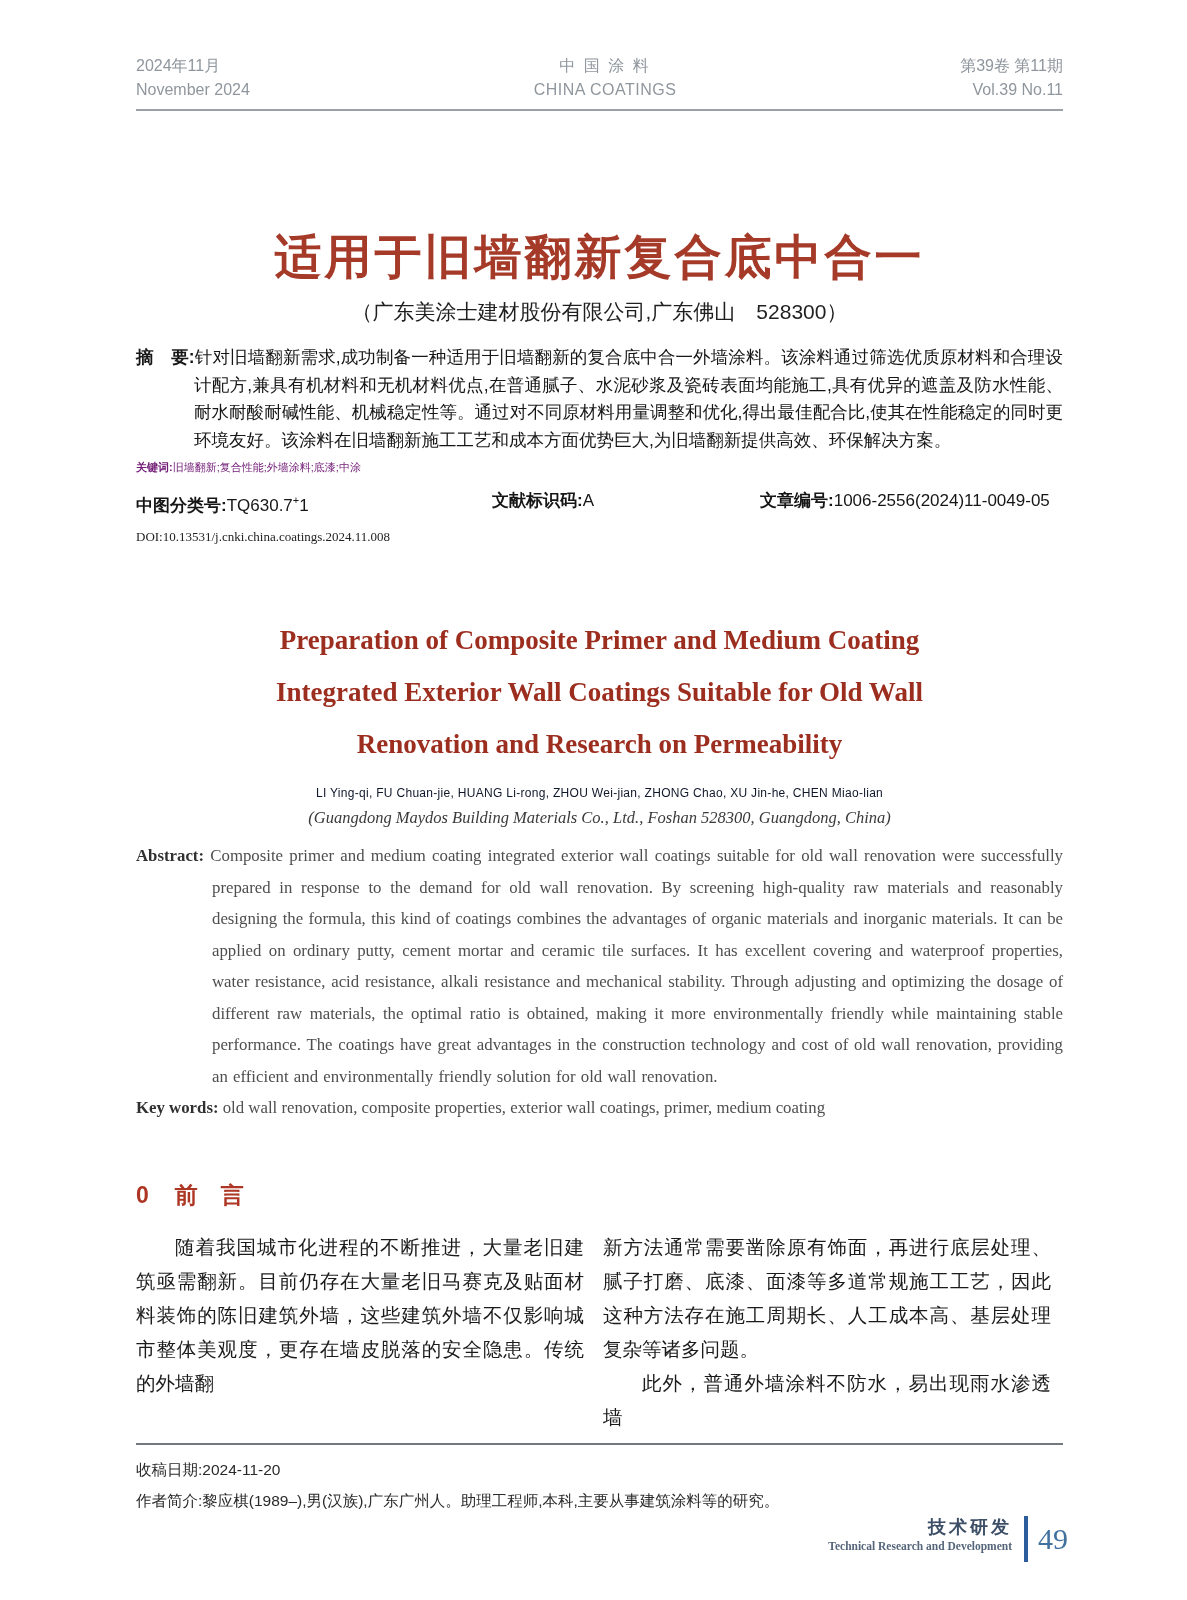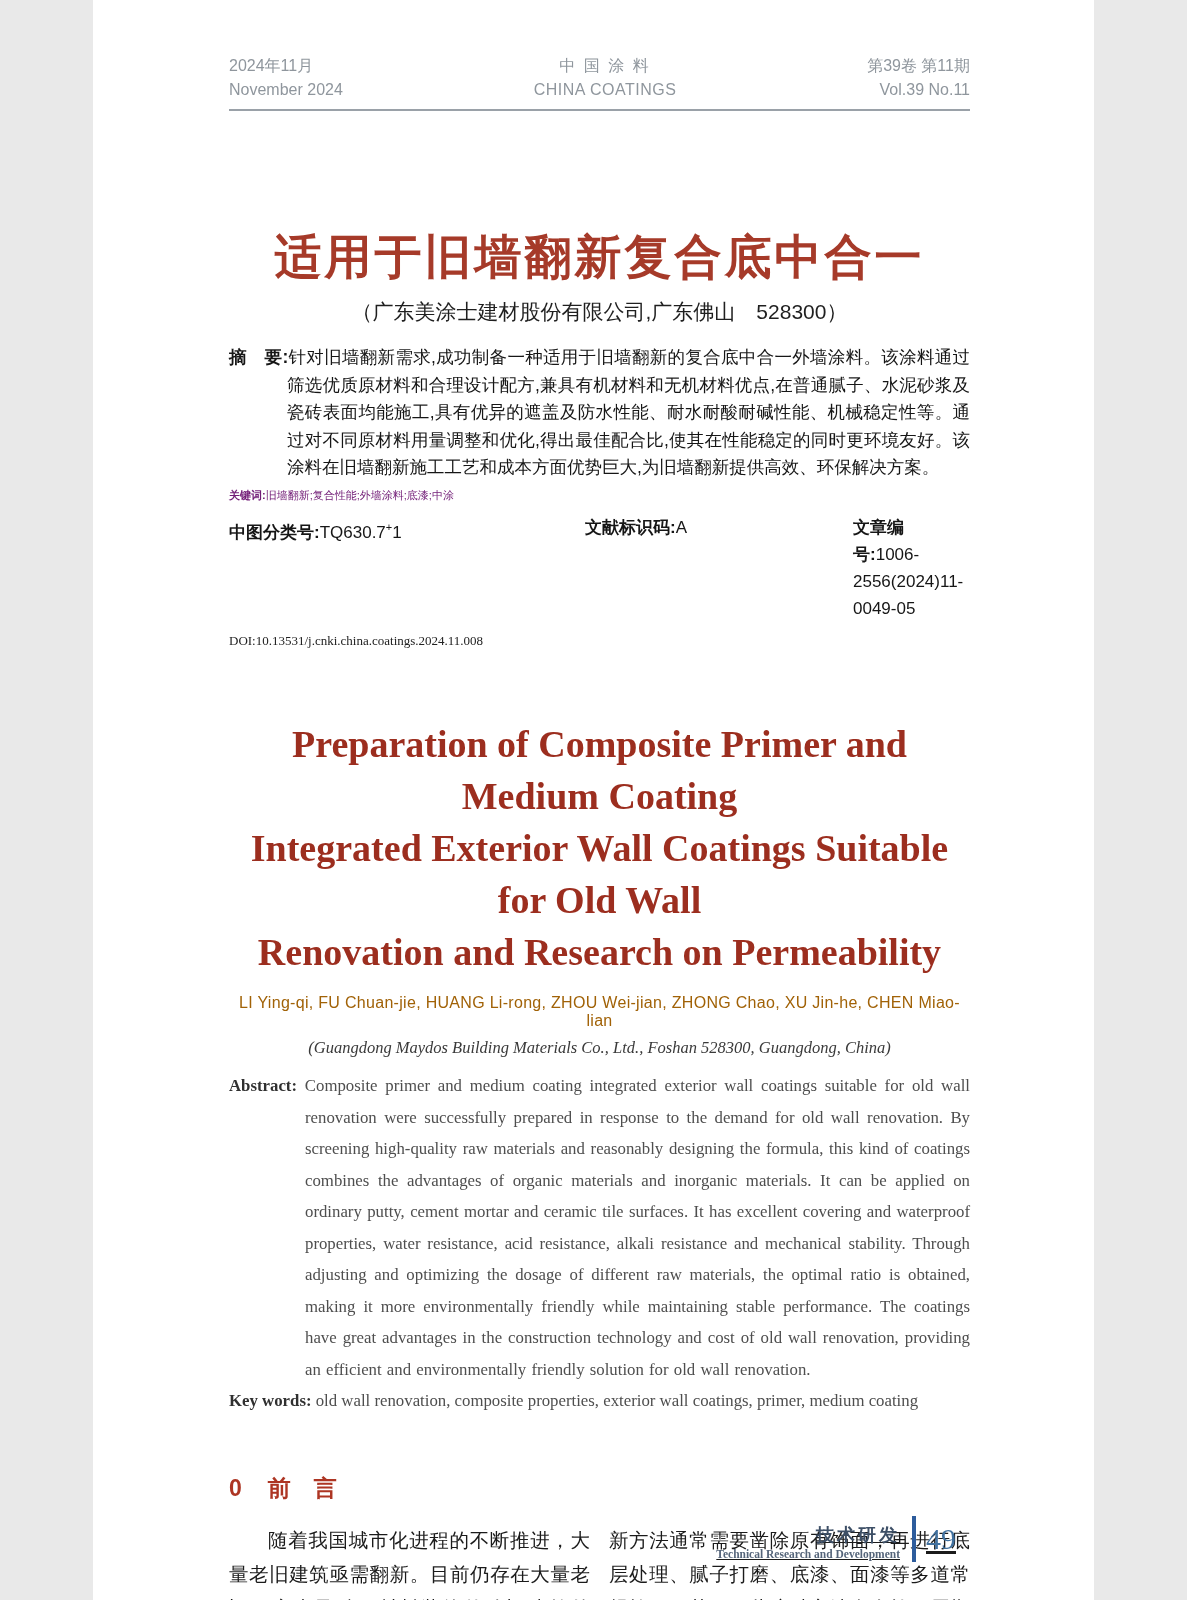--- a/index.html
+++ b/index.html
@@ -1,19 +1,19 @@
 <!DOCTYPE html>
 <html><head>
 <meta charset="utf-8">
 <style>
   * { margin: 0; padding: 0; box-sizing: border-box; }
   html, body { background: #e9e9e9; }
   .page {
     position: relative;
-    width: 1001px; height: 1600px;
+    width: 1187px; height: 1600px;
     margin: 0 auto;
     background: #ffffff;
     font-family: "Liberation Sans", sans-serif;
     color: #1b1b1b;
     overflow: hidden;
   }
   .inner { padding: 0 124px 0 136px; }
 
   
   .journal-header {
@@ -51,23 +51,23 @@
   .meta-row sup { font-size: 11px; }
   .doi-line {
     margin-top: 5px; font-family: "Liberation Serif", serif;
     font-size: 13px; line-height: 27px; color: #222;
   }
 
   
   .title-en {
     margin-top: 64px; text-align: center;
     font-family: "Liberation Serif", serif; font-weight: bold;
-    font-size: 38px; line-height: 52px; color: #9c2e1f;
-  }
-  .authors-en { margin-top: 16px; text-align: center; font-size: 16px; color: #a16207; letter-spacing: 0.3px; }
+    font-size: 27px; line-height: 52px; color: #9c2e1f;
+  }
+  .authors-en { margin-top: 16px; text-align: center; font-size: 12px; color: #0f172a; letter-spacing: 0.3px; }
   .affil-en {
     margin-top: 8px; text-align: center;
     font-family: "Liberation Serif", serif; font-style: italic;
     font-size: 16.5px; color: #3a3a3a;
   }
   .abs-en {
     margin-top: 12px;
     font-family: "Liberation Serif", serif;
     font-size: 16.8px; line-height: 31.5px; text-align: justify;
     color: #4e4e4e;
@@ -96,22 +96,22 @@
   .col p.ind { text-indent: 2em; }
 
   
   .footnotes {
     margin-top: 8px; border-top: 2px solid #72787f; padding-top: 9px;
     font-size: 15.5px; line-height: 31px; color: #2a2a2a;
   }
 
   
   .footer-right {
-    position: absolute; right: 138px; bottom: 38px;
-    display: flex; align-items: flex-end; text-decoration: underline;
+    position: absolute; right: 119px; bottom: 38px;
+    display: flex; align-items: flex-start;
   }
   .footer-right .labels { text-align: right; }
   .footer-right .sec-cn {
     font-size: 18px; font-weight: bold; color: #3d4f66; letter-spacing: 3px; line-height: 22px;
   }
   .footer-right .sec-en {
     font-family: "Liberation Serif", serif; font-weight: bold;
     font-size: 11.5px; color: #55657a; line-height: 16px;
   }
   .footer-right .vbar { width: 4px; height: 46px; background: #2d5c9c; margin: 0 10px 0 12px; }

